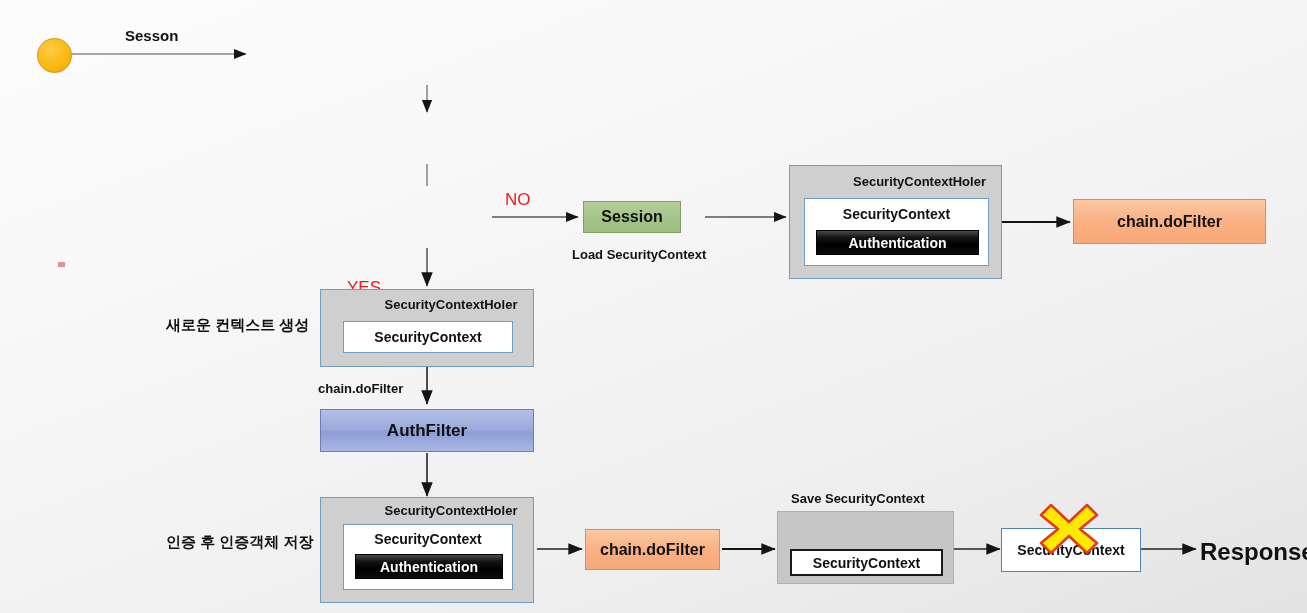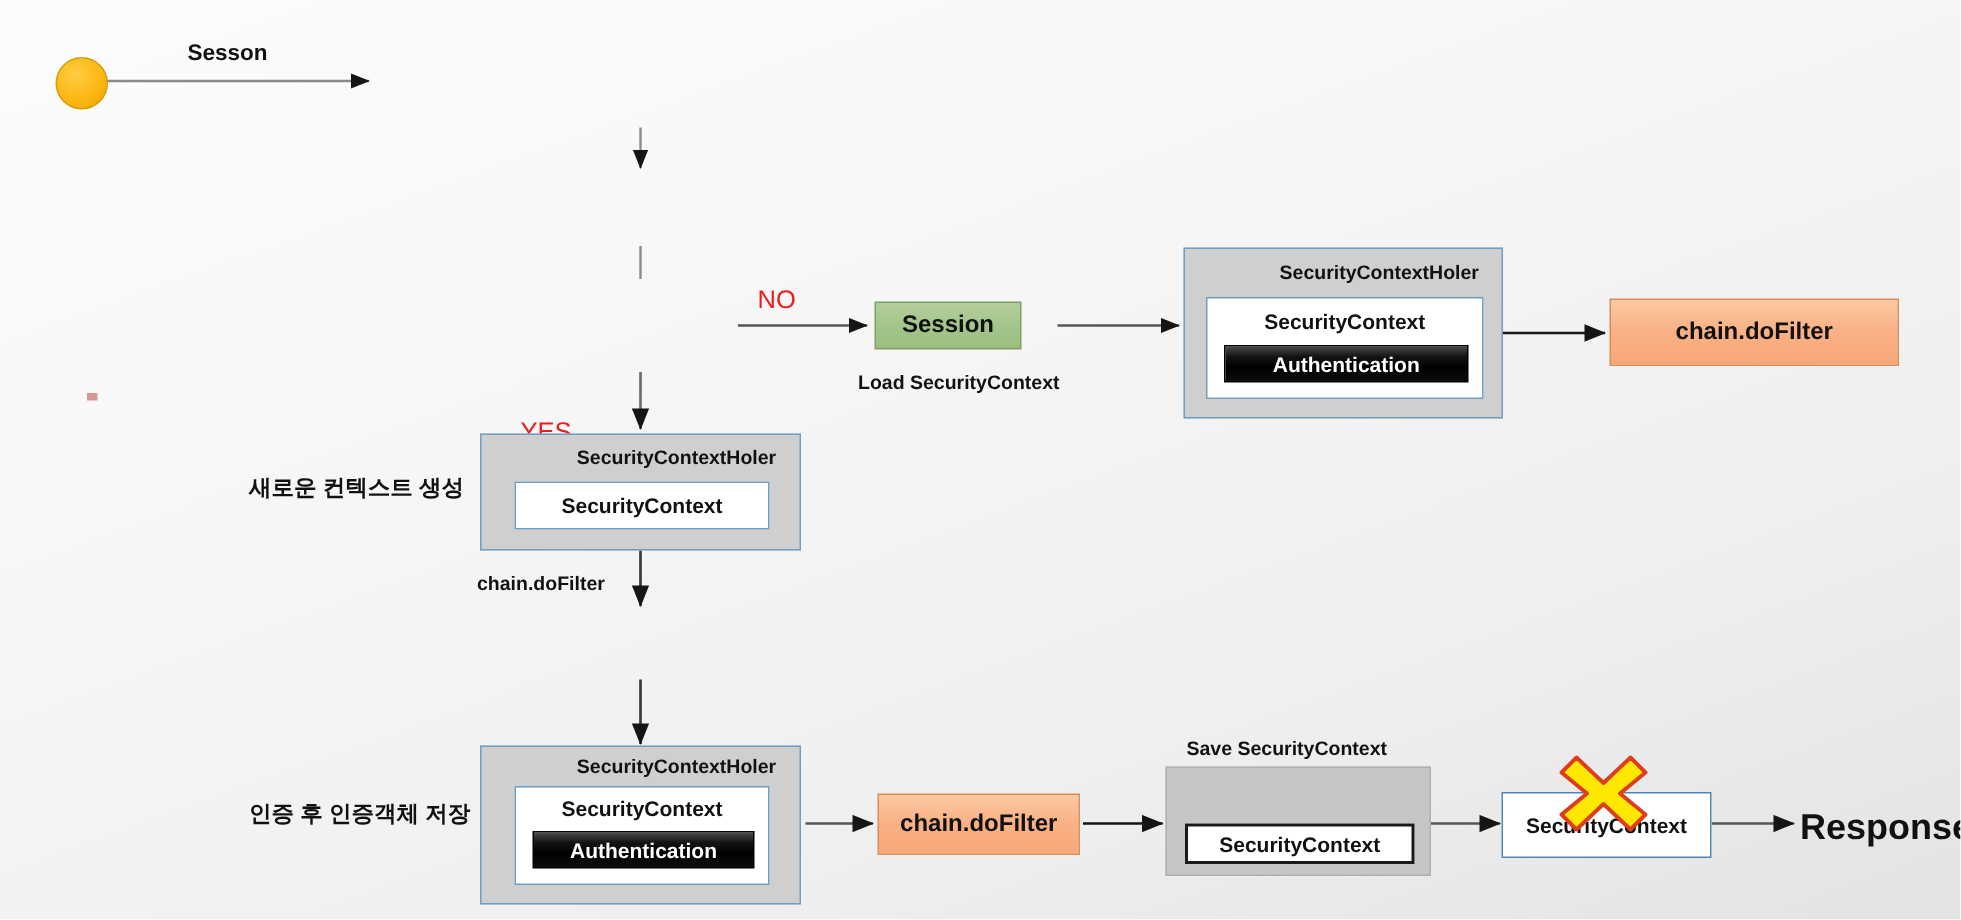--- a/index.html
+++ b/index.html
@@ -266,20 +266,21 @@
 
   <div class="holder" style="left:320px; top:289px; width:214px; height:78px;">
     <div class="holder-title" style="top:7px;">SecurityContextHoler</div>
     <div class="sc-inner" style="left:22px; top:31px; width:170px; height:32px; display:flex; align-items:center; justify-content:center;">
       <span style="font-size:14px; font-weight:bold; color:#111;">SecurityContext</span>
     </div>
   </div>
 
   <div class="txt" style="left:318px; top:381px; font-size:13px;">chain.doFilter</div>
 
+  <div class="node authbox" style="left:320px; top:409px; width:214px; height:43px;">AuthFilter</div>
 
   <div class="kor" style="left:166px; top:533px;">인증 후 인증객체 저장</div>
 
   <div class="holder" style="left:320px; top:497px; width:214px; height:106px;">
     <div class="holder-title" style="top:5px;">SecurityContextHoler</div>
     <div class="sc-inner" style="left:22px; top:26px; width:170px; height:66px;">
       <div class="sc-label" style="top:6px;">SecurityContext</div>
       <div class="authblack" style="left:11px; top:29px; width:148px; height:25px;">Authentication</div>
     </div>
   </div>

